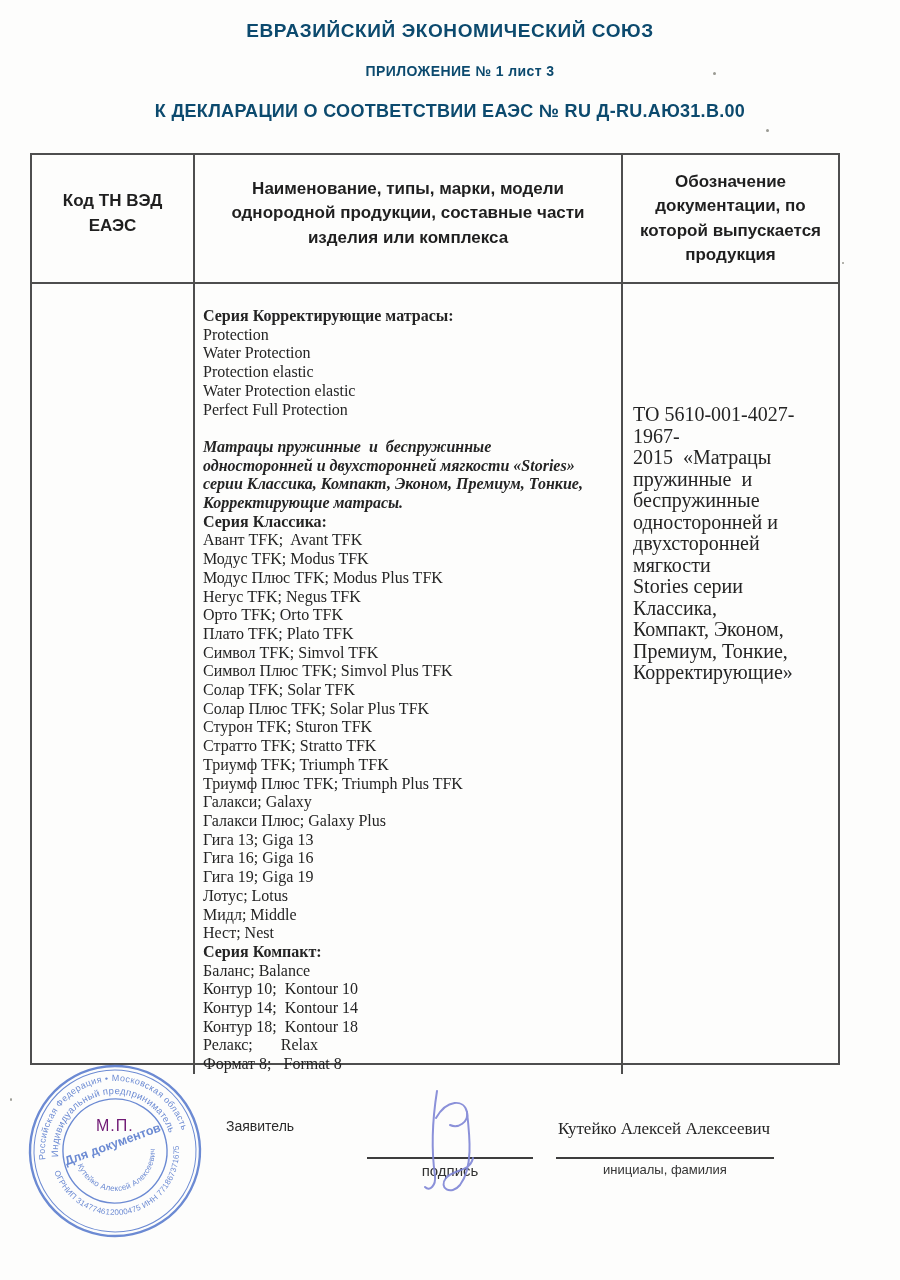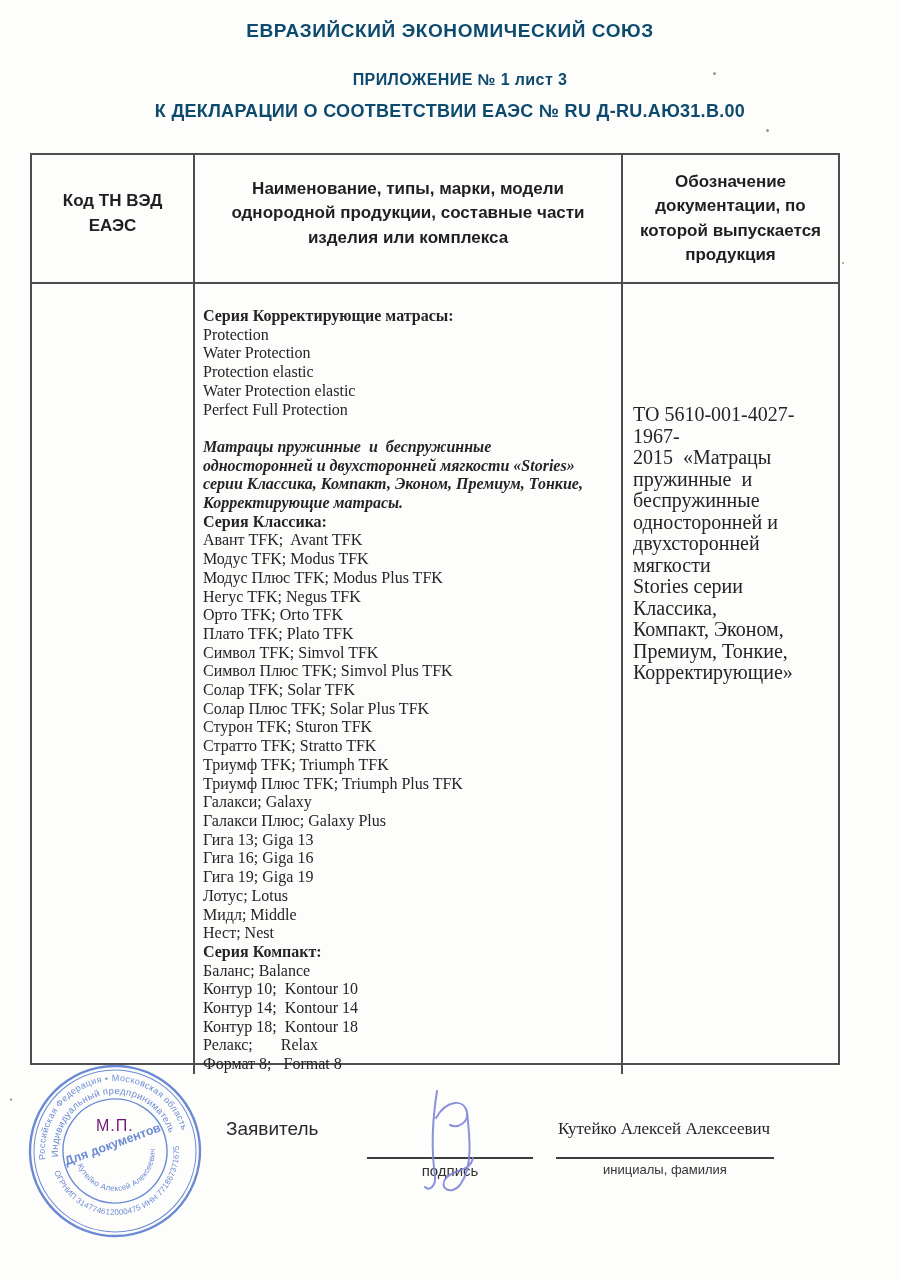--- a/index.html
+++ b/index.html
@@ -6,21 +6,21 @@
   body{
     width:900px;height:1280px;position:relative;
     background:#fdfdfc;
     font-family:"Liberation Sans",sans-serif;
     color:#262626;overflow:hidden;
   }
   
   .doc-head{position:absolute;left:0;right:0;text-align:center;
     font-family:"Liberation Sans",sans-serif;font-weight:bold;color:#0c4a6e;}
   .h1{top:20px;font-size:19px;letter-spacing:.6px;}
-  .h2{top:71px;font-size:16px;letter-spacing:.4px;padding-left:20px;}
+  .h2{top:63px;font-size:14px;letter-spacing:.4px;padding-left:20px;}
   .h3{top:101px;font-size:18px;letter-spacing:.3px;}
 
   
   .decl-table{
     position:absolute;left:30px;top:153px;width:806px;height:908px;
     display:grid;grid-template-columns:163px 428px 1fr;grid-template-rows:129px 1fr;
     border:2px solid #4e4e4e;background:transparent;
   }
   .cell{box-sizing:border-box;}
   .cell.br{border-right:2px solid #4e4e4e;}
@@ -36,21 +36,21 @@
   .pline{white-space:pre-wrap;min-height:18.7px;}
   .pline.bold{font-weight:bold;}
   .pline.bolditalic{font-weight:bold;font-style:italic;}
   .body-col3{padding:120px 8px 0 10px;
     font-family:"Liberation Serif",serif;font-size:20px;line-height:21.5px;
     white-space:pre-wrap;color:#242424;}
 
   
   .mp{position:absolute;left:96px;top:1117px;font-size:16px;letter-spacing:1px;
     color:#701a75;z-index:5;}
-  .applicant{position:absolute;left:226px;top:1118px;font-size:19px;color:#2a2a2a;}
+  .applicant{position:absolute;left:226px;top:1118px;font-size:14px;color:#2a2a2a;}
   .sig-line{position:absolute;left:367px;top:1157px;width:166px;border-top:2px solid #3d3d3d;}
   .sig-caption{position:absolute;left:367px;top:1162px;width:166px;text-align:center;
     font-size:15px;color:#333;}
   .name-block{position:absolute;left:552px;top:1118px;width:224px;text-align:center;
     font-family:"Liberation Serif",serif;font-size:17px;line-height:21px;color:#242424;}
   .name-line{position:absolute;left:556px;top:1157px;width:218px;border-top:2px solid #3d3d3d;}
   .name-caption{position:absolute;left:556px;top:1162px;width:218px;text-align:center;
     font-size:13px;color:#333;}
 
   

